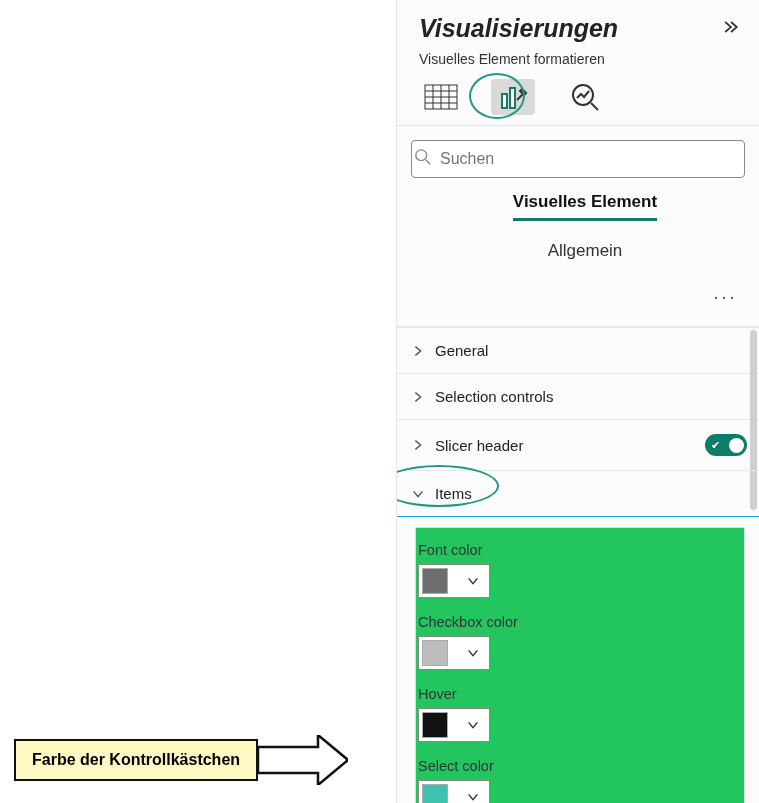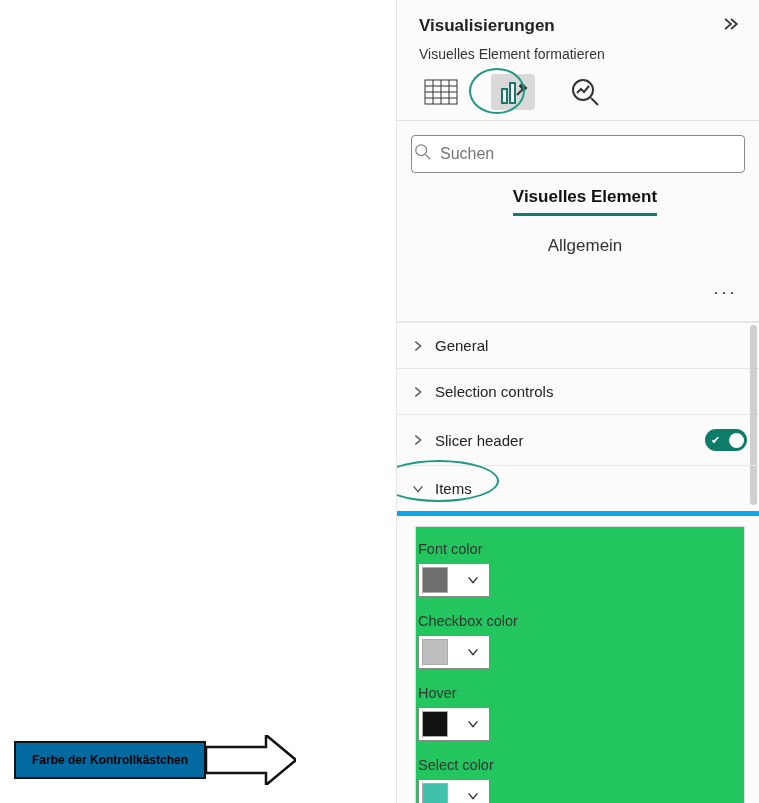--- a/index.html
+++ b/index.html
@@ -20,23 +20,24 @@
     border-left: 1px solid #e6e6e6;
     padding-top: 14px;
   }
   .panel-header {
     display: flex;
     justify-content: space-between;
     align-items: center;
     padding: 0 18px 4px 22px;
   }
   .panel-title {
-    font-size: 17px;
+    font-size: 25px;
     font-weight: 600;
     color: #222;
+    font-style: italic;
   }
   .collapse-icon { width: 20px; height: 20px; }
   .subtitle {
     padding: 4px 0 6px 22px;
     font-size: 14px;
     color: #333;
   }
   .mode-row {
     display: flex;
     align-items: center;
@@ -121,21 +122,21 @@
     position: absolute;
     right: 2px;
     top: 4px;
     width: 7px;
     height: 180px;
     background: #cfcfcf;
     border-radius: 4px;
   }
   .accordion {
     border-top: 1px solid #e6e6e6;
-    border-bottom: 5px solid #0ea5e9;
+    border-bottom: 1px solid #0ea5e9;
   }
   .acc-row {
     display: flex;
     align-items: center;
     padding: 14px 12px 14px 14px;
     font-size: 15px;
     color: #222;
     border-top: 1px solid #e6e6e6;
   }
   .acc-row:first-child { border-top: 1px solid #e6e6e6; }
@@ -212,23 +213,23 @@
   .callout {
     position: absolute;
     left: 14px;
     top: 735px;
     display: flex;
     align-items: center;
   }
   .callout-box {
     border: 2.5px solid #111;
     padding: 10px 16px;
-    font-size: 12px;
+    font-size: 16px;
     font-weight: 600;
-    background: #0369a1;
+    background: #fef9c3;
   }
   .callout-arrow {
     width: 90px;
     height: 50px;
   }
 </style>
 </head>
 <body>
 
 <div class="panel">

